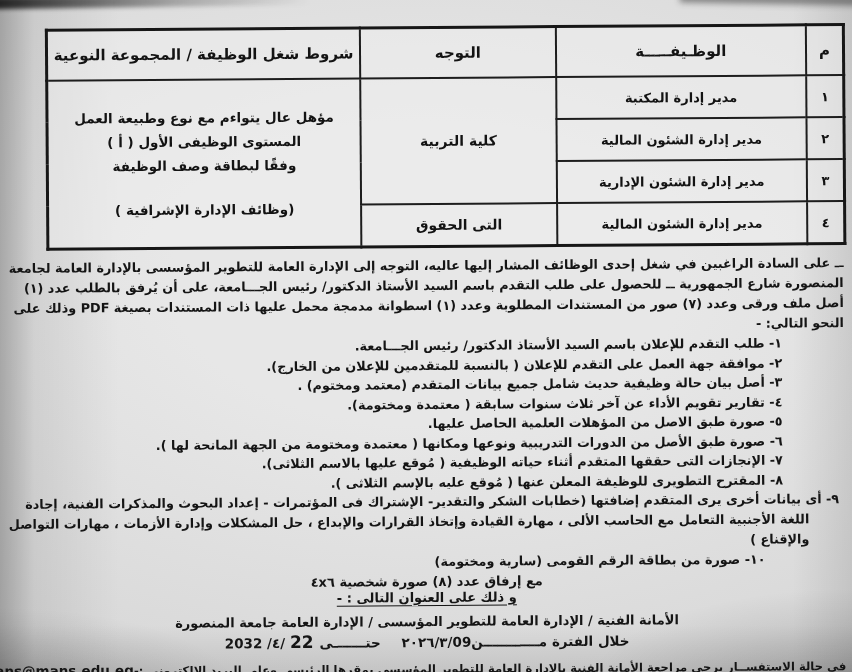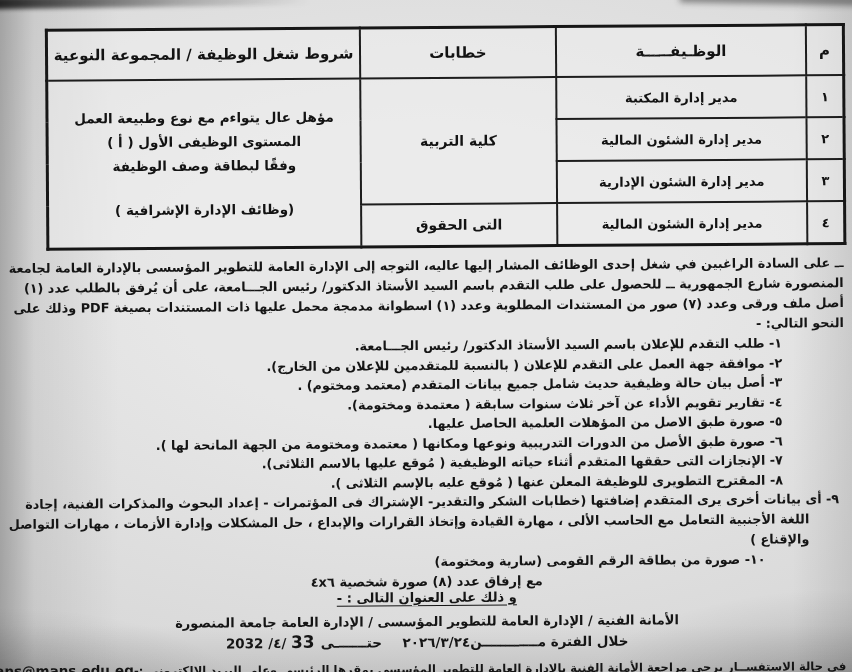--- a/index.html
+++ b/index.html
@@ -86,21 +86,21 @@
   <div class="smudge-topleft"></div>
   <div class="smudge-topright"></div>
 
   <div class="sheet">
 
     <table class="jobs">
       <tbody>
           <tr>
         <th class="h" style="width:28px">م</th>
         <th class="h" style="width:250px">الوظـيفـــــة</th>
-        <th class="h" style="width:194px">خطابات</th>
+        <th class="h" style="width:194px">التوجه</th>
         <th class="h" style="width:318px">شروط شغل الوظيفة / المجموعة النوعية</th>
       </tr>
       <tr>
         <td class="num">١</td>
         <td class="job">مدير إدارة المكتبة</td>
         <td class="entity" rowspan="3">كلية التربية</td>
         <td class="cond" rowspan="4">
           <div class="cond-line">مؤهل عال يتواءم مع نوع وطبيعة العمل</div>
           <div class="cond-line">المستوى الوظيفى الأول ( أ )</div>
           <div class="cond-line">وفقًا لبطاقة وصف الوظيفة</div>
@@ -135,22 +135,22 @@
       <div class="req">٧-  الإنجازات التى حققها المتقدم أثناء حياته الوظيفية ( مُوقع عليها بالاسم الثلاثى).</div>
       <div class="req">٨-  المقترح التطويرى للوظيفة المعلن عنها ( مُوقع عليه بالإسم الثلاثى ).</div>
       <div class="req wide">٩-  أى بيانات أخرى يرى المتقدم إضافتها (خطابات الشكر والتقدير- الإشتراك فى المؤتمرات - إعداد البحوث والمذكرات الفنية، إجادة اللغة الأجنبية التعامل مع الحاسب الألى ، مهارة القيادة وإتخاذ القرارات والإبداع ، حل المشكلات وإدارة الأزمات ، مهارات التواصل والإقناع  )</div>
       <div class="req ten">١٠- صورة من بطاقة الرقم القومى (سارية ومختومة)</div>
 
       <div class="center photos">مع إرفاق عدد (٨) صورة شخصية ٤x٦</div>
       <div class="center addr-intro">و ذلك على العنوان التالى : -</div>
       <div class="center address">الأمانة الفنية / الإدارة العامة للتطوير المؤسسى / الإدارة العامة جامعة المنصورة</div>
 
       <div class="center period">
-        <span>خلال الفترة مــــــــــــن</span><span>٢٠٢٦/٣/٢٤</span>
-        <span class="until">حتـــــــى</span><span class="handday">33</span>
+        <span>خلال الفترة مــــــــــــن</span><span>٢٠٢٦/٣/09</span>
+        <span class="until">حتـــــــى</span><span class="handday">22</span>
         <span>/٤/ 2032</span>
       </div>
 
       <div class="contact">
         <span class="ar">فى حالة الاستفســار يرجى مراجعة الأمانة الفنية بالإدارة العامة للتطوير المؤسسى بمقرها الرئيسى وعلى البريد الالكترونى :-</span>
         <span class="email">development.mans@mans.edu.eg</span>
       </div>
 
     </div>
 

